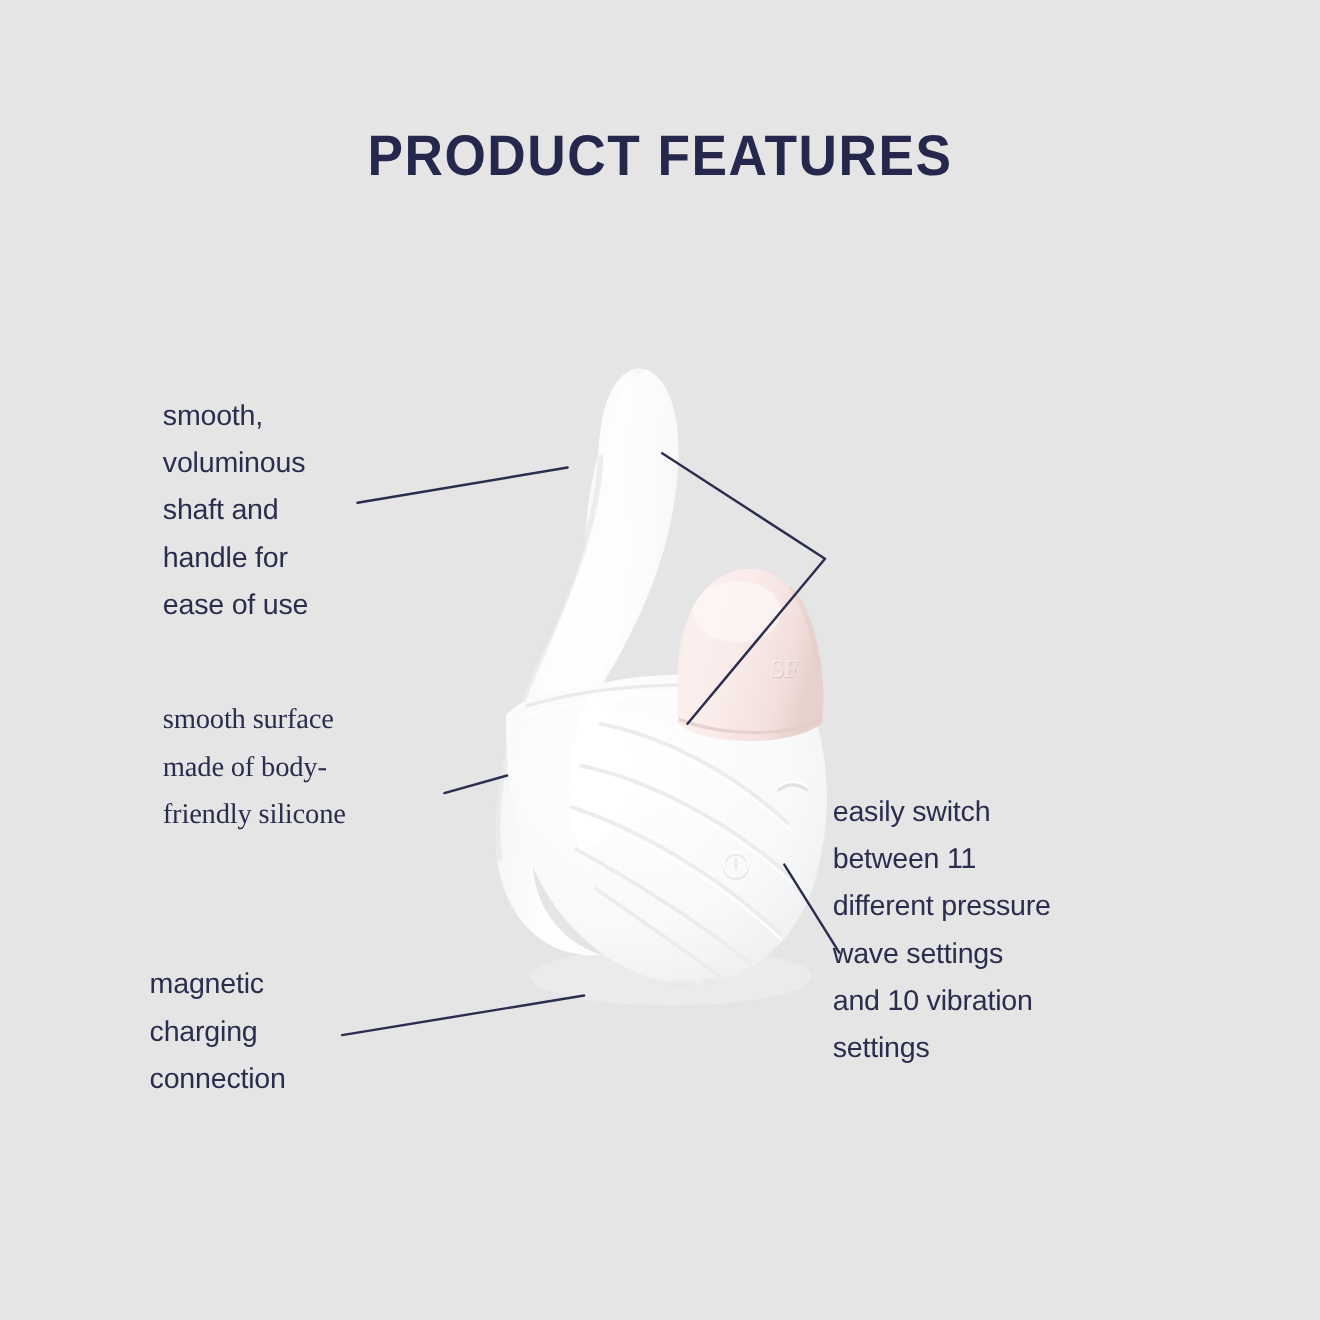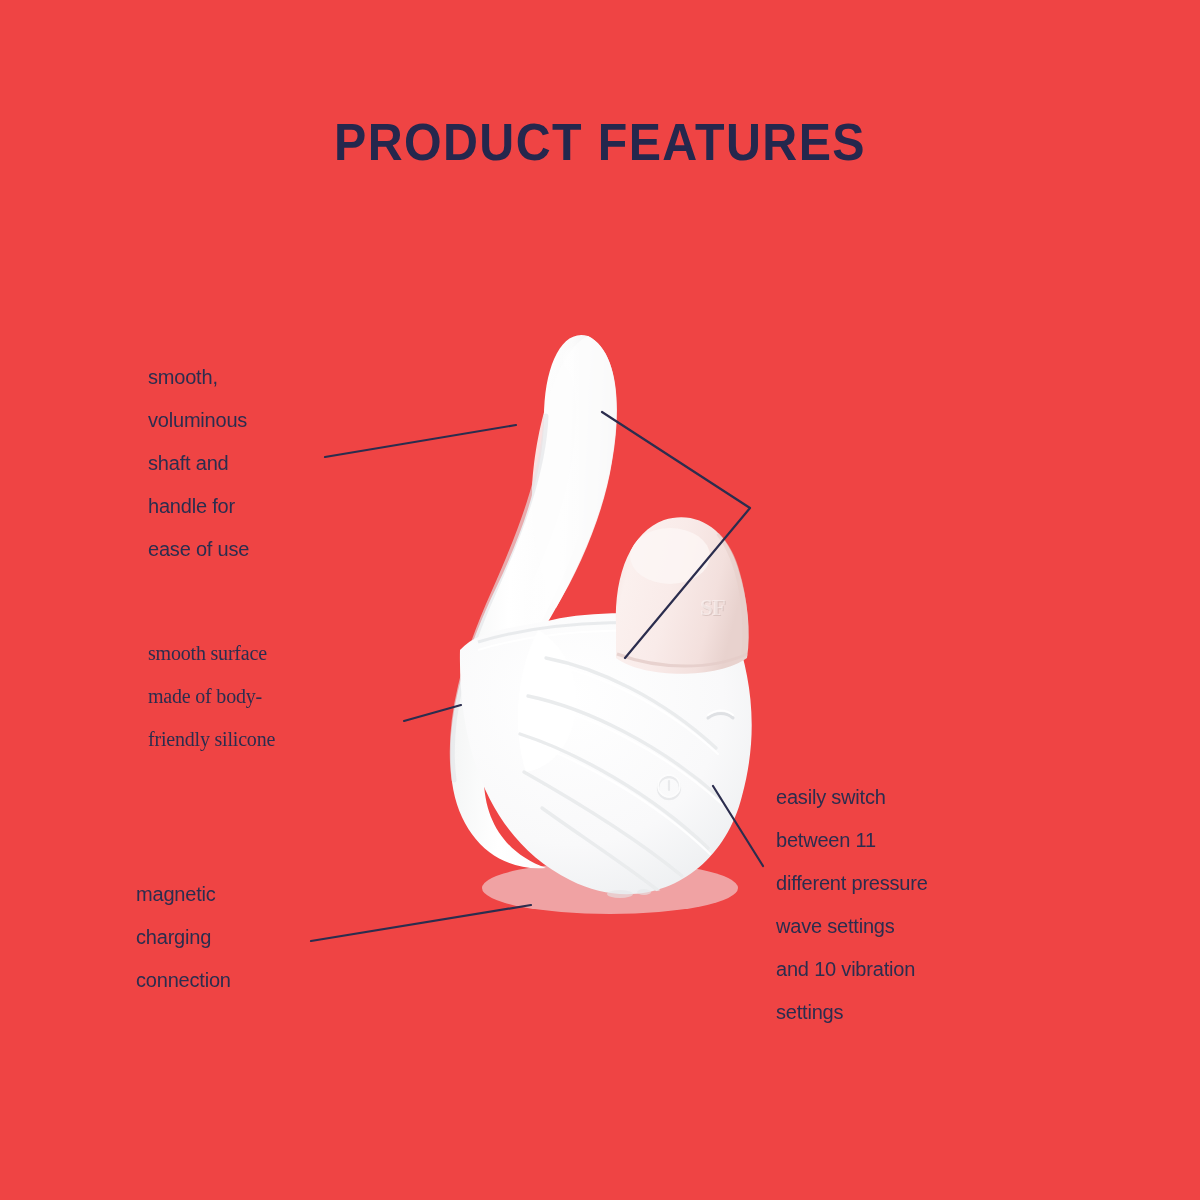--- a/index.html
+++ b/index.html
@@ -5,21 +5,21 @@
 <style>
   html, body {
     margin: 0;
     padding: 0;
     background: #ffffff;
   }
   #page {
     position: relative;
     width: 1200px;
     height: 1200px;
-    background: #ef4444;
+    background: #e5e5e5;
     overflow: hidden;
     font-family: "Liberation Sans", sans-serif;
   }
 
   
   .page-title {
     position: absolute;
     top: 112px;
     left: 0;
     width: 1200px;
@@ -31,34 +31,34 @@
     color: #25274d;
     transform: scaleX(0.93);
     transform-origin: center top;
   }
 
   
   .callout {
     position: absolute;
     color: #2b2d4e;
     font-family: "Liberation Sans", sans-serif;
-    font-size: 20px;
+    font-size: 26px;
     line-height: 43px;
     font-weight: 400;
     letter-spacing: -0.2px;
     white-space: pre-line;
   }
   .callout.left  { text-align: left; }
   .callout.right { text-align: left; }
 
   #callout-0 { left: 148px; top: 356px; width: 300px; }
   #callout-1 { left: 148px; top: 632px; width: 320px; font-family: Liberation Serif, serif; }
   #callout-2 { left: 136px; top: 873px; width: 300px; }
   #callout-3 { left: 757px; top: 356px; width: 330px; }
-  #callout-4 { left: 757px; top: 776px; width: 330px; margin-left: 19px; }
+  #callout-4 { left: 757px; top: 716px; width: 330px; }
 
   
   #leaders {
     position: absolute;
     left: 0; top: 0;
     width: 1200px;
     height: 1200px;
     pointer-events: none;
   }
 

